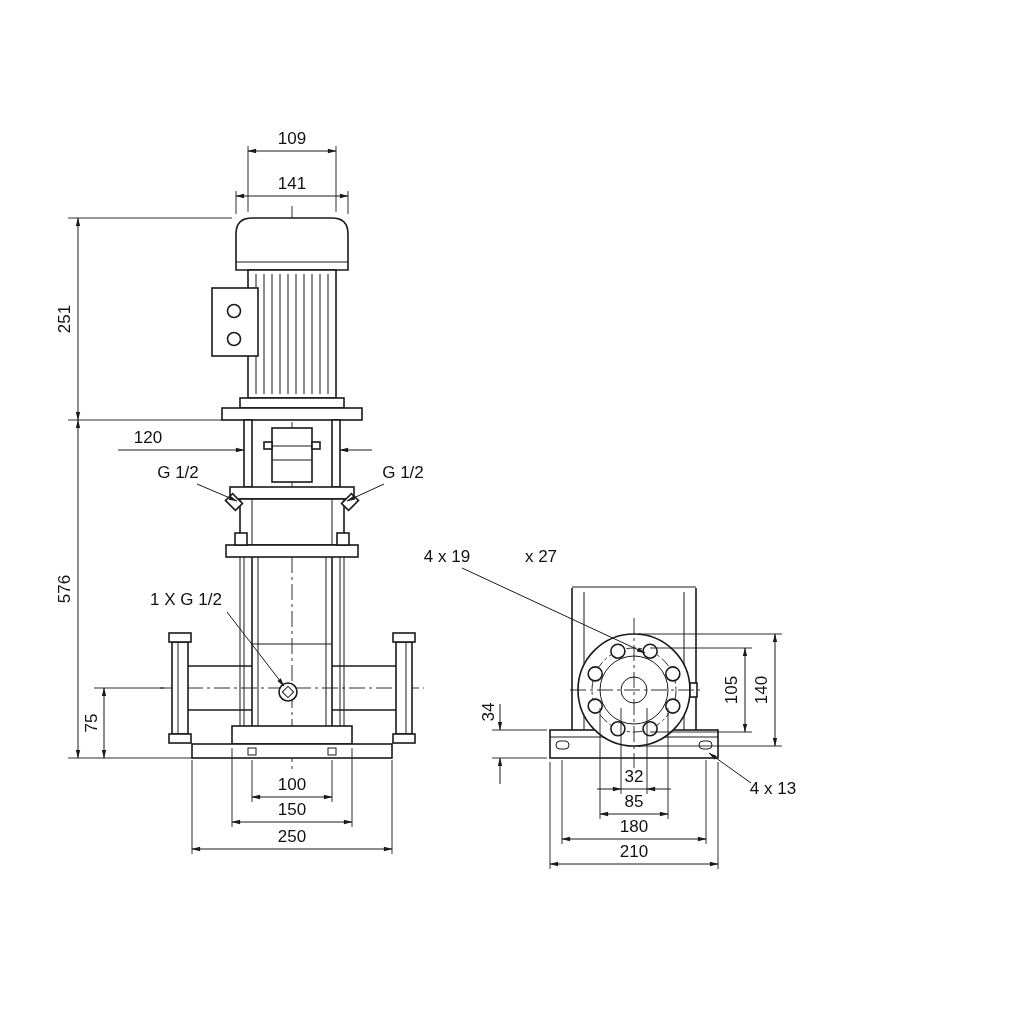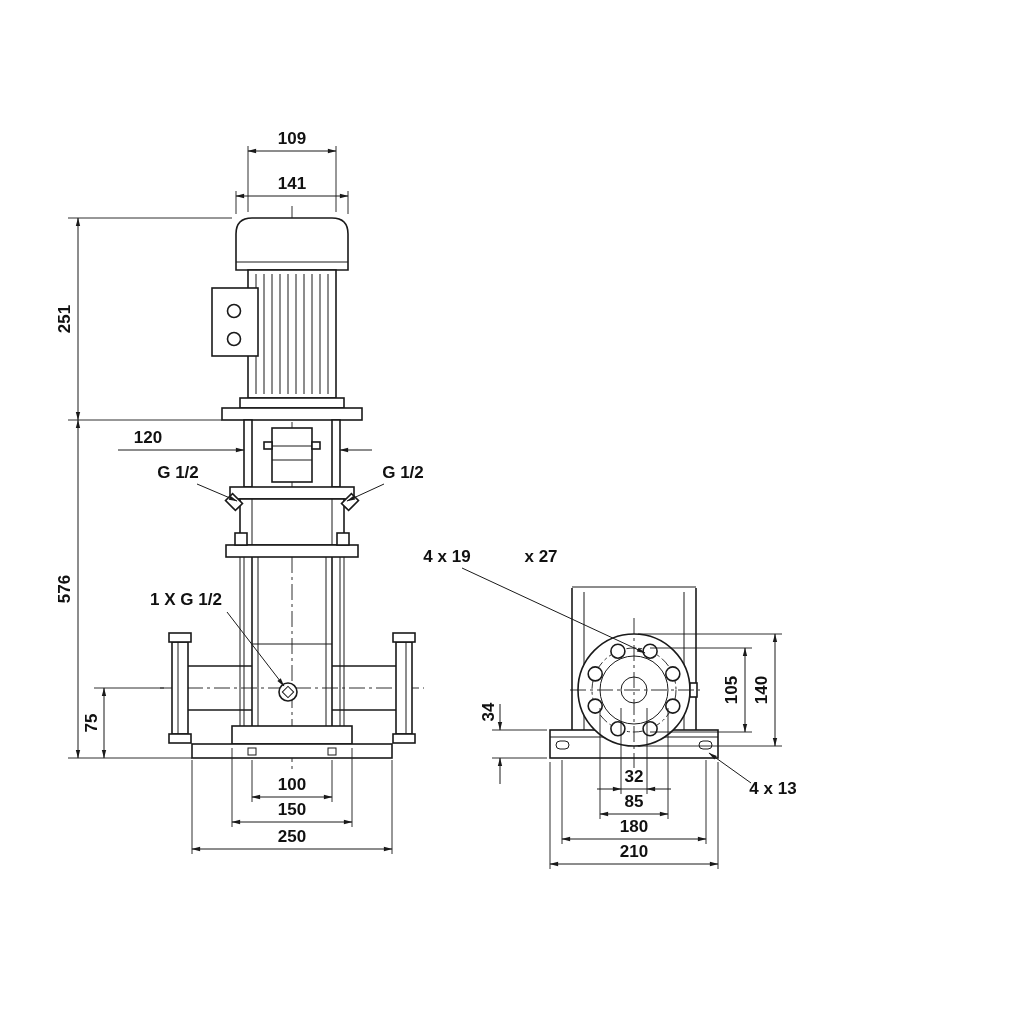--- a/index.html
+++ b/index.html
@@ -1,16 +1,16 @@
 <!DOCTYPE html>
 <html><head>
 <meta charset="utf-8">
 <style>
   html,body{margin:0;padding:0;background:#ffffff;}
-  .canvas{width:1024px;height:1024px;background:#ffffff;position:relative;overflow:hidden;font-weight:bold;}
+  .canvas{width:1024px;height:1024px;background:#ffffff;position:relative;overflow:hidden;}
   svg{display:block;}
   .ln{stroke:#1a1a1a;stroke-width:1.6;fill:none;}
   .lnf{stroke:#1a1a1a;stroke-width:1.6;fill:#ffffff;}
   .thin{stroke:#1a1a1a;stroke-width:1;fill:none;}
   .dim{stroke:#1a1a1a;stroke-width:1;fill:none;}
   .ext{stroke:#1a1a1a;stroke-width:0.9;fill:none;}
   .cl{stroke:#1a1a1a;stroke-width:0.9;fill:none;stroke-dasharray:16 4 3 4;}
   .bc{stroke:#1a1a1a;stroke-width:0.9;fill:none;stroke-dasharray:10 3 3 3;}
   text.dimtxt{font-family:"Liberation Sans",sans-serif;font-size:17px;fill:#111111;}
 </style>

